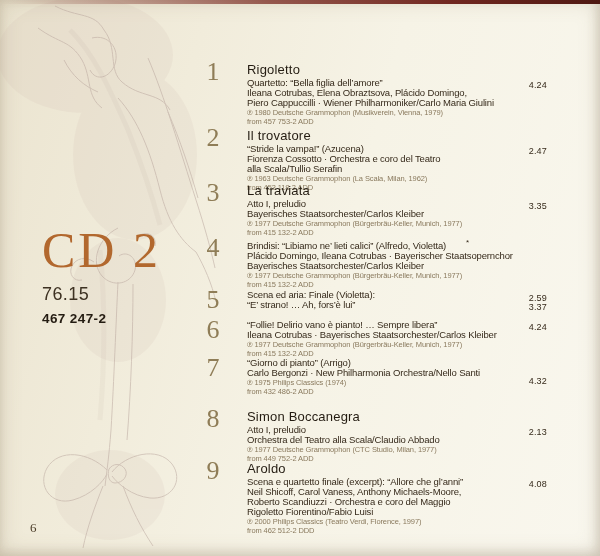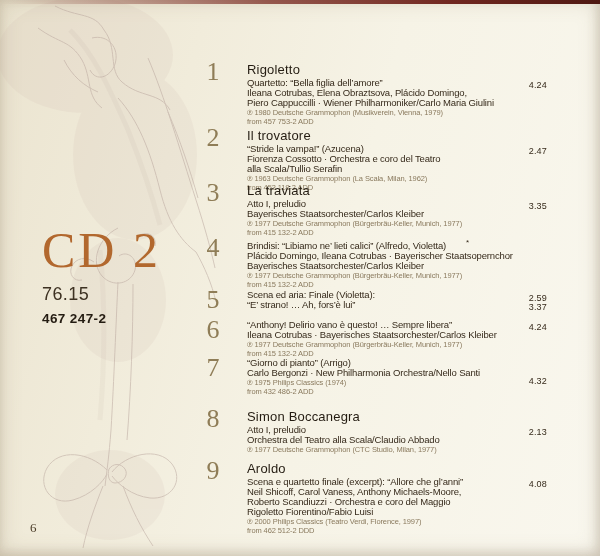--- a/index.html
+++ b/index.html
@@ -163,21 +163,21 @@
       <div class="tline">Scena ed aria: Finale (Violetta):</div>
           <div class="tline">“E’ strano! … Ah, fors’è lui”</div>
 
     </div>
     <div class="tdur" style="top: 12px;">3.37</div>
   </div>
       <div class="track" style="top: 320px;">
     <div class="tnum">6</div>
     <div class="tcontent">
 
-      <div class="tline">“Anthony! Delirio vano è questo! … Sempre libera”</div>
+      <div class="tline">“Follie! Delirio vano è pianto! … Sempre libera”</div>
           <div class="tline">Ileana Cotrubas · Bayerisches Staatsorchester/Carlos Kleiber</div>
           <div class="tcredit">℗ 1977 Deutsche Grammophon (Bürgerbräu-Keller, Munich, 1977)</div>
       <div class="tsource">from 415 132-2  ADD</div>
     </div>
     <div class="tdur" style="top: 2px;">4.24</div>
   </div>
       <div class="track" style="top: 358px;">
     <div class="tnum">7</div>
     <div class="tcontent">
       <div class="tline">“Giorno di pianto” (Arrigo)</div>
@@ -187,20 +187,21 @@
     </div>
     <div class="tdur" style="top: 18px;">4.32</div>
   </div>
       <div class="track" style="top: 409px;">
     <div class="tnum">8</div>
     <div class="tcontent">
       <h3 class="twork">Simon Boccanegra</h3>
       <div class="tline">Atto I, preludio</div>
           <div class="tline">Orchestra del Teatro alla Scala/Claudio Abbado</div>
           <div class="tcredit">℗ 1977 Deutsche Grammophon (CTC Studio, Milan, 1977)</div>
+      <div class="tsource">from 449 752-2  ADD</div>
     </div>
     <div class="tdur" style="top: 18px;">2.13</div>
   </div>
       <div class="track" style="top: 461px;">
     <div class="tnum">9</div>
     <div class="tcontent">
       <h3 class="twork">Aroldo</h3>
       <div class="tline">Scena e quartetto finale (excerpt): “Allore che gl’anni”</div>
           <div class="tline">Neil Shicoff, Carol Vaness, Anthony Michaels-Moore,</div>
           <div class="tline">Roberto Scandiuzzi · Orchestra e coro del Maggio</div>

